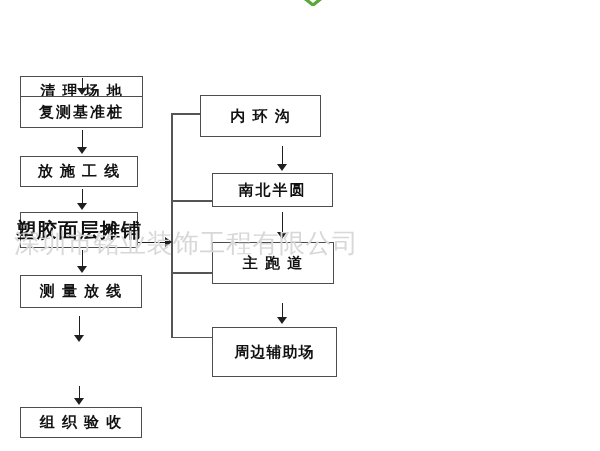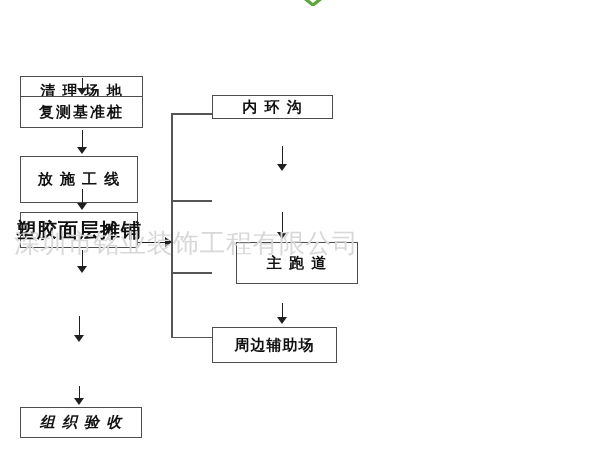--- a/index.html
+++ b/index.html
@@ -81,23 +81,24 @@
 </style>
 </head>
 <body>
 
 <div class="canvas">
 
   <div class="logo-chevron"></div>
 
   <div class="flow-node" style="left:20px; top:46px;  width:123px; height:30px;margin-top:30px;">清 理 场 地</div>
   <div class="flow-node" style="left:20px; top:96px;  width:123px; height:32px; letter-spacing:2px;font-family:Liberation Mono, monospace;">复测基准桩</div>
-  <div class="flow-node" style="left:20px; top:156px; width:118px; height:47px;">放 施 工 线</div>
+  <div class="flow-node" style="left:20px; top:156px; width:118px; height:31px;">放 施 工 线</div>
   <div class="flow-node" style="left:20px; top:212px; width:118px; height:36px; letter-spacing:1px; font-size:20px;">塑胶面层摊铺</div>
-  <div class="flow-node" style="left:20px; top:407px; width:122px; height:31px;font-style:italic;">组 织 验 收</div>
+  <div class="flow-node" style="left:20px; top:275px; width:122px; height:33px;">测 量 放 线</div>
+  <div class="flow-node" style="left:20px; top:407px; width:122px; height:31px;">组 织 验 收</div>
 
   <div class="varrow" style="left:77px; top:78px;  height:17px;">
       <div class="stem"></div>
       <div class="head"></div>
     </div>
   <div class="varrow" style="left:77px; top:130px; height:24px;">
       <div class="stem"></div>
       <div class="head"></div>
     </div>
   <div class="varrow" style="left:77px; top:189px; height:21px;">
@@ -121,23 +122,24 @@
       <div class="stem"></div>
       <div class="head"></div>
     </div>
 
   <div class="cline" style="left:171px; top:113px; width:1.5px; height:225px;"></div>
   <div class="cline" style="left:171px; top:113px; width:41px;  height:1.5px;"></div>
   <div class="cline" style="left:171px; top:200px; width:41px;  height:1.5px;"></div>
   <div class="cline" style="left:171px; top:272px; width:41px;  height:1.5px;"></div>
   <div class="cline" style="left:171px; top:336.5px; width:42px; height:1.5px;"></div>
 
-  <div class="flow-node" style="left:212px; top:95px;  width:121px; height:24px;">内 环 沟</div>
-  <div class="flow-node" style="left:212px; top:242px; width:122px; height:42px;margin-left:24px;">主 跑 道</div>
-  <div class="flow-node" style="left:212px; top:327px; width:125px; height:36px; letter-spacing:1px;">周边辅助场</div>
+  <div class="flow-node" style="left:200px; top:95px;  width:121px; height:42px;">内 环 沟</div>
+  <div class="flow-node" style="left:212px; top:173px; width:121px; height:34px; letter-spacing:2px;">南北半圆</div>
+  <div class="flow-node" style="left:212px; top:242px; width:122px; height:42px;">主 跑 道</div>
+  <div class="flow-node" style="left:212px; top:327px; width:125px; height:50px; letter-spacing:1px;">周边辅助场</div>
 
   <div class="varrow" style="left:277px; top:146px; height:25px;">
       <div class="stem"></div>
       <div class="head"></div>
     </div>
   <div class="varrow" style="left:277px; top:212px; height:27px;">
       <div class="stem"></div>
       <div class="head"></div>
     </div>
   <div class="varrow" style="left:277px; top:303px; height:21px;">

